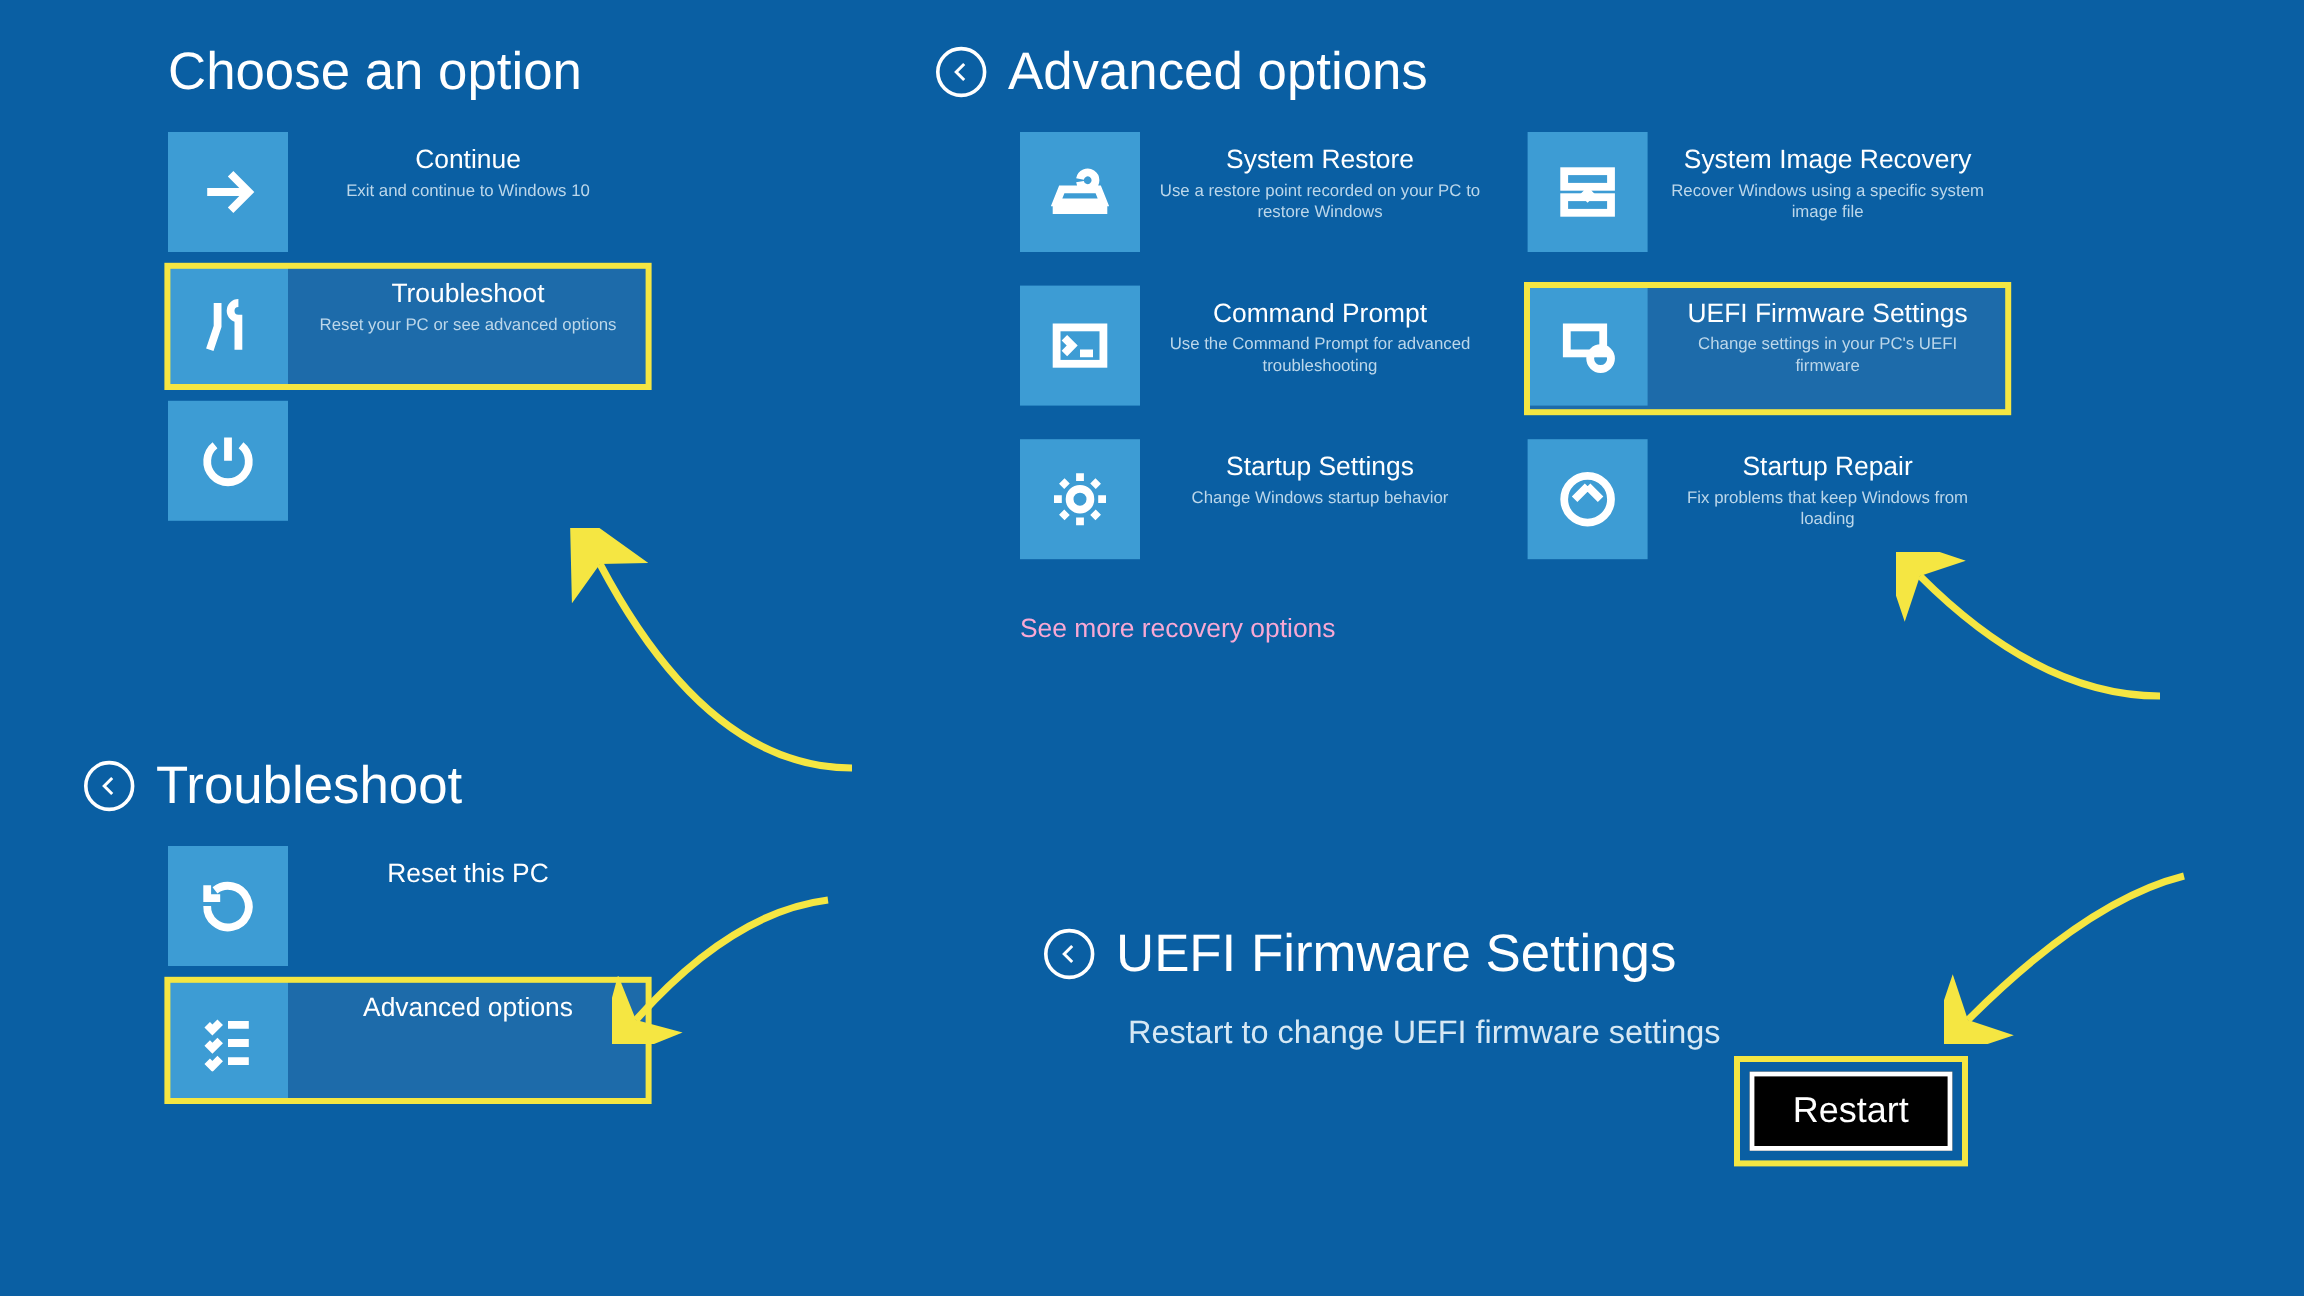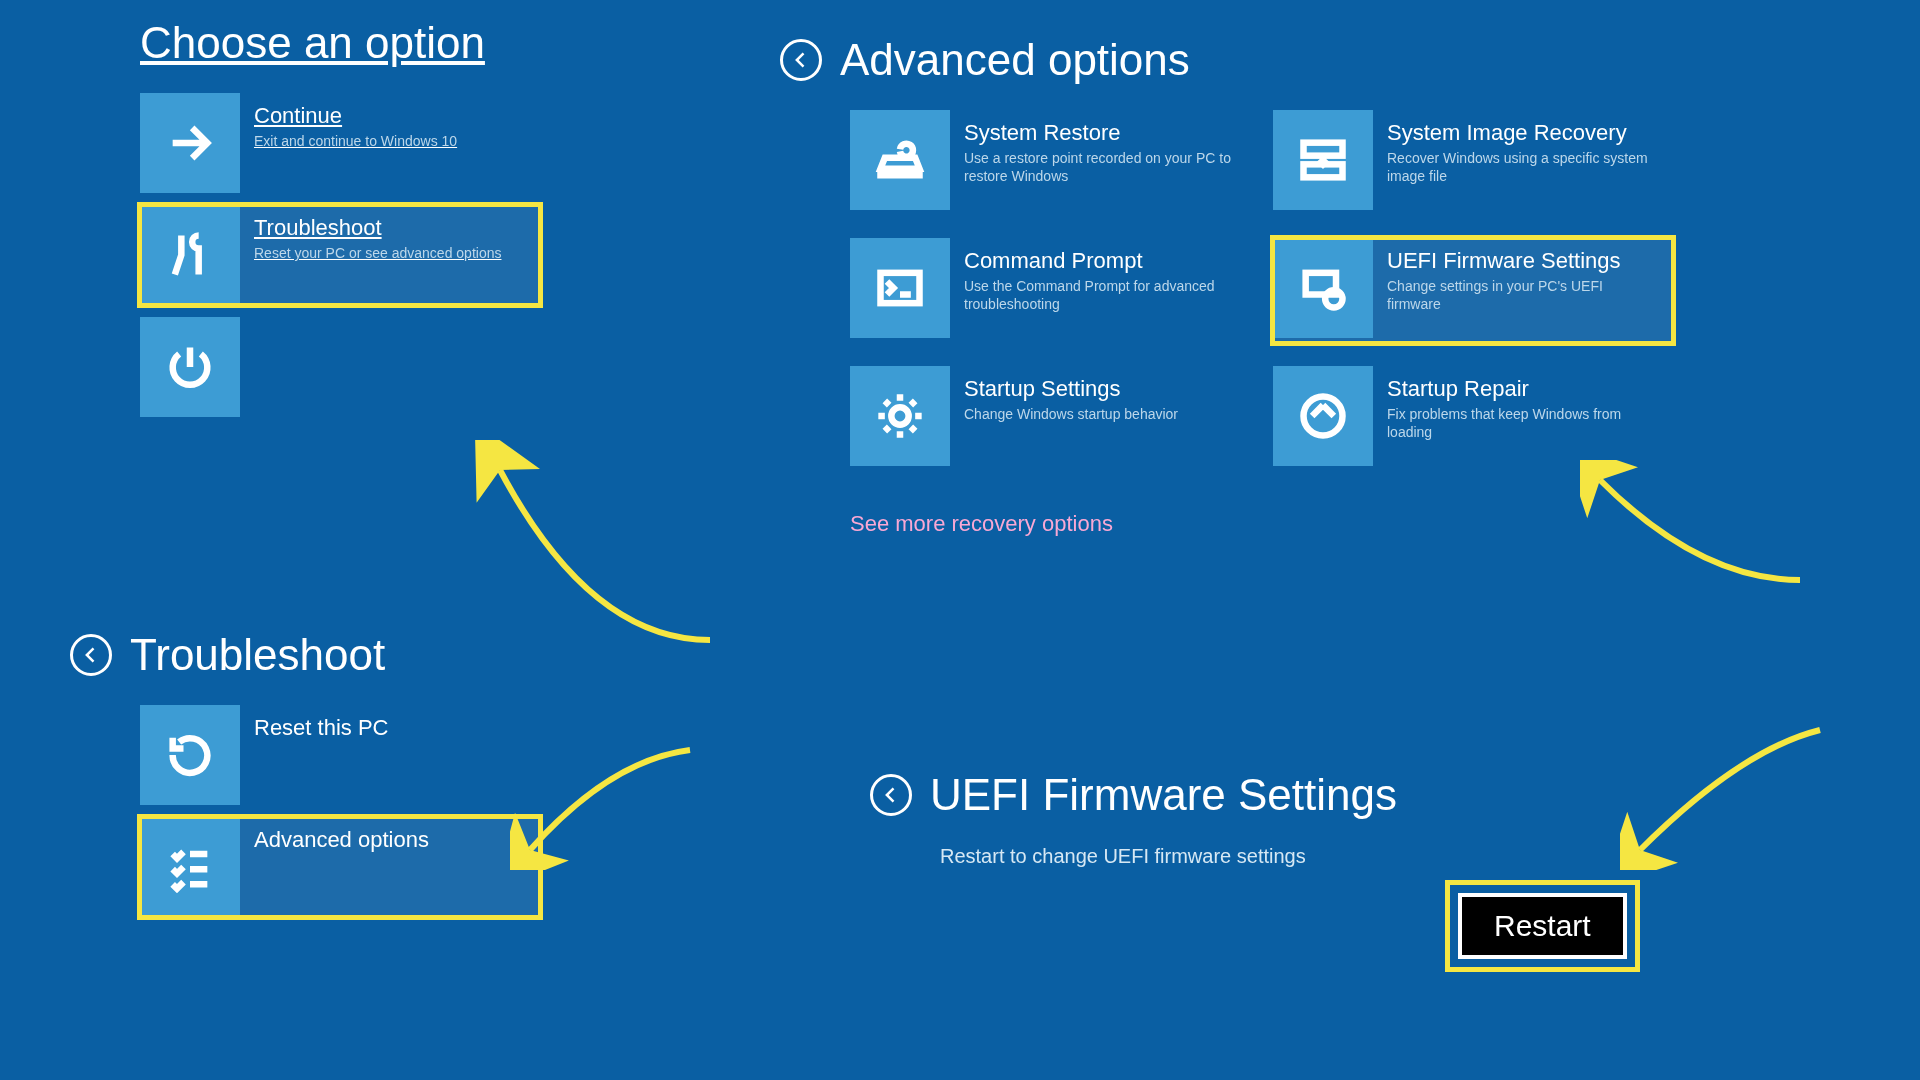--- a/index.html
+++ b/index.html
@@ -53,20 +53,21 @@
     height: 100px;
     background: #3d9cd4;
     display: flex;
     align-items: center;
     justify-content: center;
     flex-shrink: 0;
   }
   .tile-text {
     padding: 10px 14px 10px 14px;
     flex: 1;
+    text-align: center;
   }
   .tile-title {
     font-size: 22px;
     font-weight: 300;
     color: #fff;
     margin-bottom: 4px;
   }
   .tile-desc {
     font-size: 14px;
     color: #bcd7ea;
@@ -103,32 +104,32 @@
   .restart-btn {
     background: #000000;
     border: 4px solid #fff;
     color: #fff;
     font-size: 30px;
     font-weight: 400;
     padding: 12px 32px;
     cursor: pointer;
   }
   .sub-text {
-    font-size: 20px;
+    font-size: 27px;
     color: #d6e8f4;
     margin-top: 10px;
   }
   
   .arrow {
     position: absolute;
     pointer-events: none;
   }
 
   
-  #p1 { left: 140px; top: 18px; text-decoration: underline; }
+  #p1 { left: 140px; top: 35px; }
   #p2 { left: 780px; top: 35px; }
   #p3 { left: 70px;  top: 630px; }
   #p4 { left: 870px; top: 770px; }
 
   
   .tile-icon svg { width: 52px; height: 52px; stroke: #fff; fill: none; stroke-width: 3; }
 </style>
 </head>
 <body>
 

